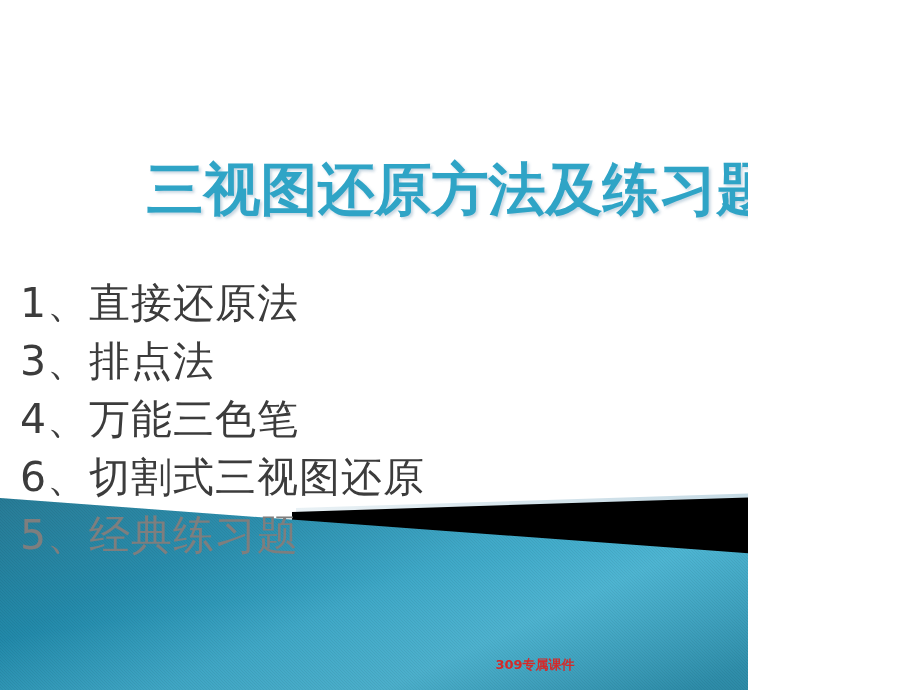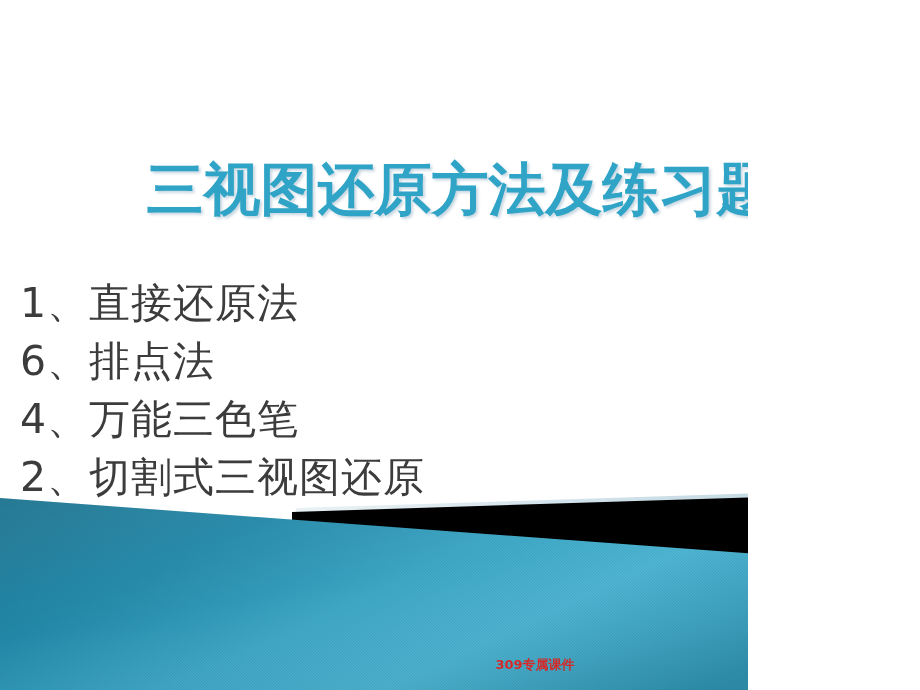--- a/index.html
+++ b/index.html
@@ -120,22 +120,23 @@
 
     <polygon points="0,498 920,566 920,690 0,690" fill="url(#tealGrad)"></polygon>
     <polygon points="0,498 920,566 920,690 0,690" fill="url(#tealGrad2)"></polygon>
     <polygon points="0,498 920,566 920,690 0,690" fill="url(#weave)"></polygon>
   </svg>
 
   <div id="title">三视图还原方法及练习题</div>
 
   <div id="agenda">
     <div class="agenda-item">1、直接还原法</div>
-    <div class="agenda-item">6、排点法</div>
+    <div class="agenda-item">3、排点法</div>
     <div class="agenda-item">4、万能三色笔</div>
-    <div class="agenda-item">2、切割式三视图还原</div>
+    <div class="agenda-item">6、切割式三视图还原</div>
+    <div class="agenda-item muted">5、经典练习题</div>
   </div>
 
   <div id="footer">
     <span class="wm">309专属课件</span>
   </div>
 
 </div>
 
 </body></html>

